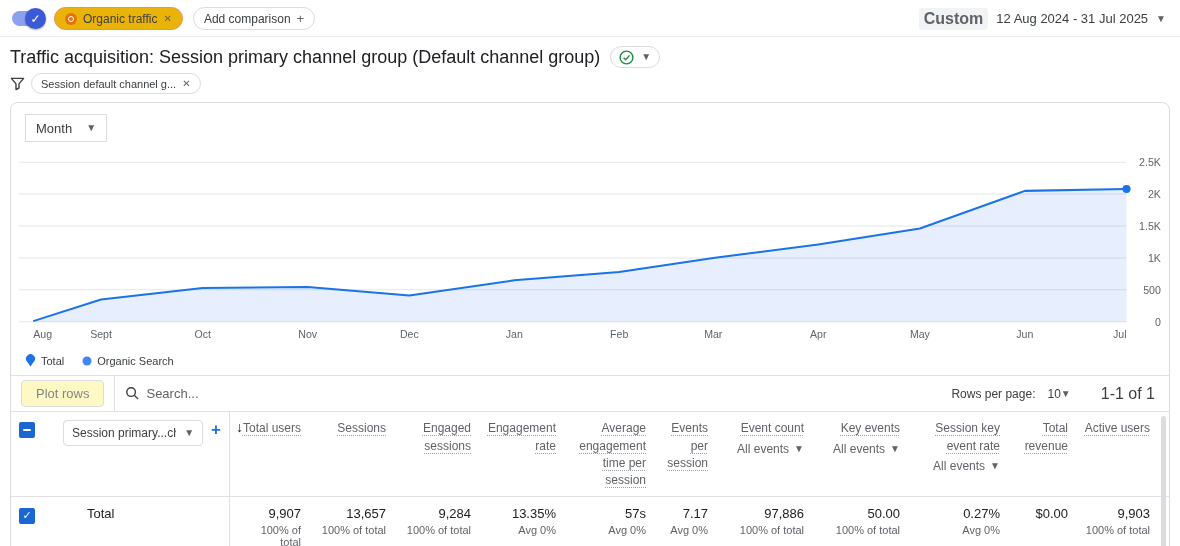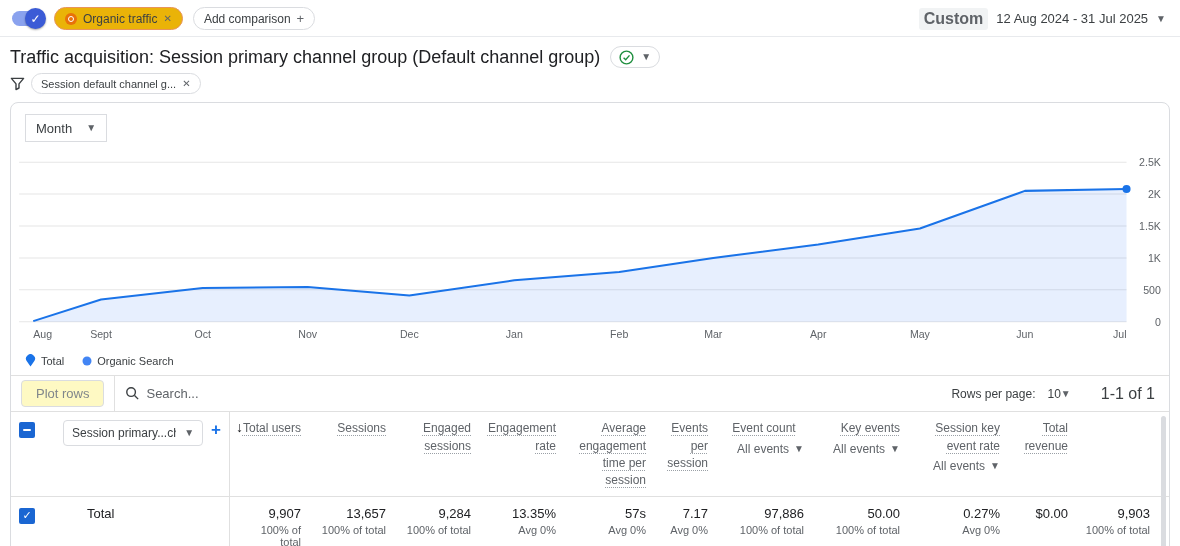--- a/index.html
+++ b/index.html
@@ -208,24 +208,25 @@
        <span class="caret">▼</span>
      </div>
      <span class="add-dim">+</span>
         </div>
         <div class="t-cell metric first-metric" style="width: 80px; flex: 0 0 auto; position: relative;"><span class="sort-arrow" style="left:6px">↓</span><span class="metric-label">Total users</span></div>
         <div class="t-cell metric" style="width: 85px; flex: 0 0 auto;"><span class="metric-label">Sessions</span></div>
         <div class="t-cell metric" style="width: 85px; flex: 0 0 auto;"><span class="metric-label">Engaged sessions</span></div>
         <div class="t-cell metric" style="width: 85px; flex: 0 0 auto;"><span class="metric-label">Engagement rate</span></div>
         <div class="t-cell metric" style="width: 90px; flex: 0 0 auto;"><span class="metric-label">Average engagement time per session</span></div>
         <div class="t-cell metric" style="width: 62px; flex: 0 0 auto;"><span class="metric-label">Events per session</span></div>
-        <div class="t-cell metric" style="width: 96px; flex: 0 0 auto; text-align: center;"><span class="metric-label">Event count</span><span class="all-events">All events <span class="caret">▼</span></span></div>
+        <div class="t-cell metric" style="width: 96px; flex: 0 0 auto;"><span class="metric-label">Event count</span><span class="all-events">All events <span class="caret">▼</span></span></div>
         <div class="t-cell metric" style="width: 96px; flex: 0 0 auto;"><span class="metric-label">Key events</span><span class="all-events">All events <span class="caret">▼</span></span></div>
         <div class="t-cell metric" style="width: 100px; flex: 0 0 auto;"><span class="metric-label">Session key event rate</span><span class="all-events">All events <span class="caret">▼</span></span></div>
         <div class="t-cell metric" style="width: 68px; flex: 0 0 auto;"><span class="metric-label">Total revenue</span></div>
+        <div class="t-cell metric" style="width: 82px; flex: 0 0 auto;"><span class="metric-label">Active users</span></div>
       </div>
       <div class="t-row total-row">
         <div class="t-cell " style="width: 44px; flex: 0 0 auto;">
           <div class="cb">✓</div>
         </div>
         <div class="t-cell " style="width: 174px; flex: 0 0 auto;"><span style="padding-left:24px">Total</span></div>
         <div class="t-cell metric first-metric" style="width: 80px; flex: 0 0 auto;">
           <div class="cell-main">9,907</div>
           <div class="cell-sub">100% of total</div>
         </div>

